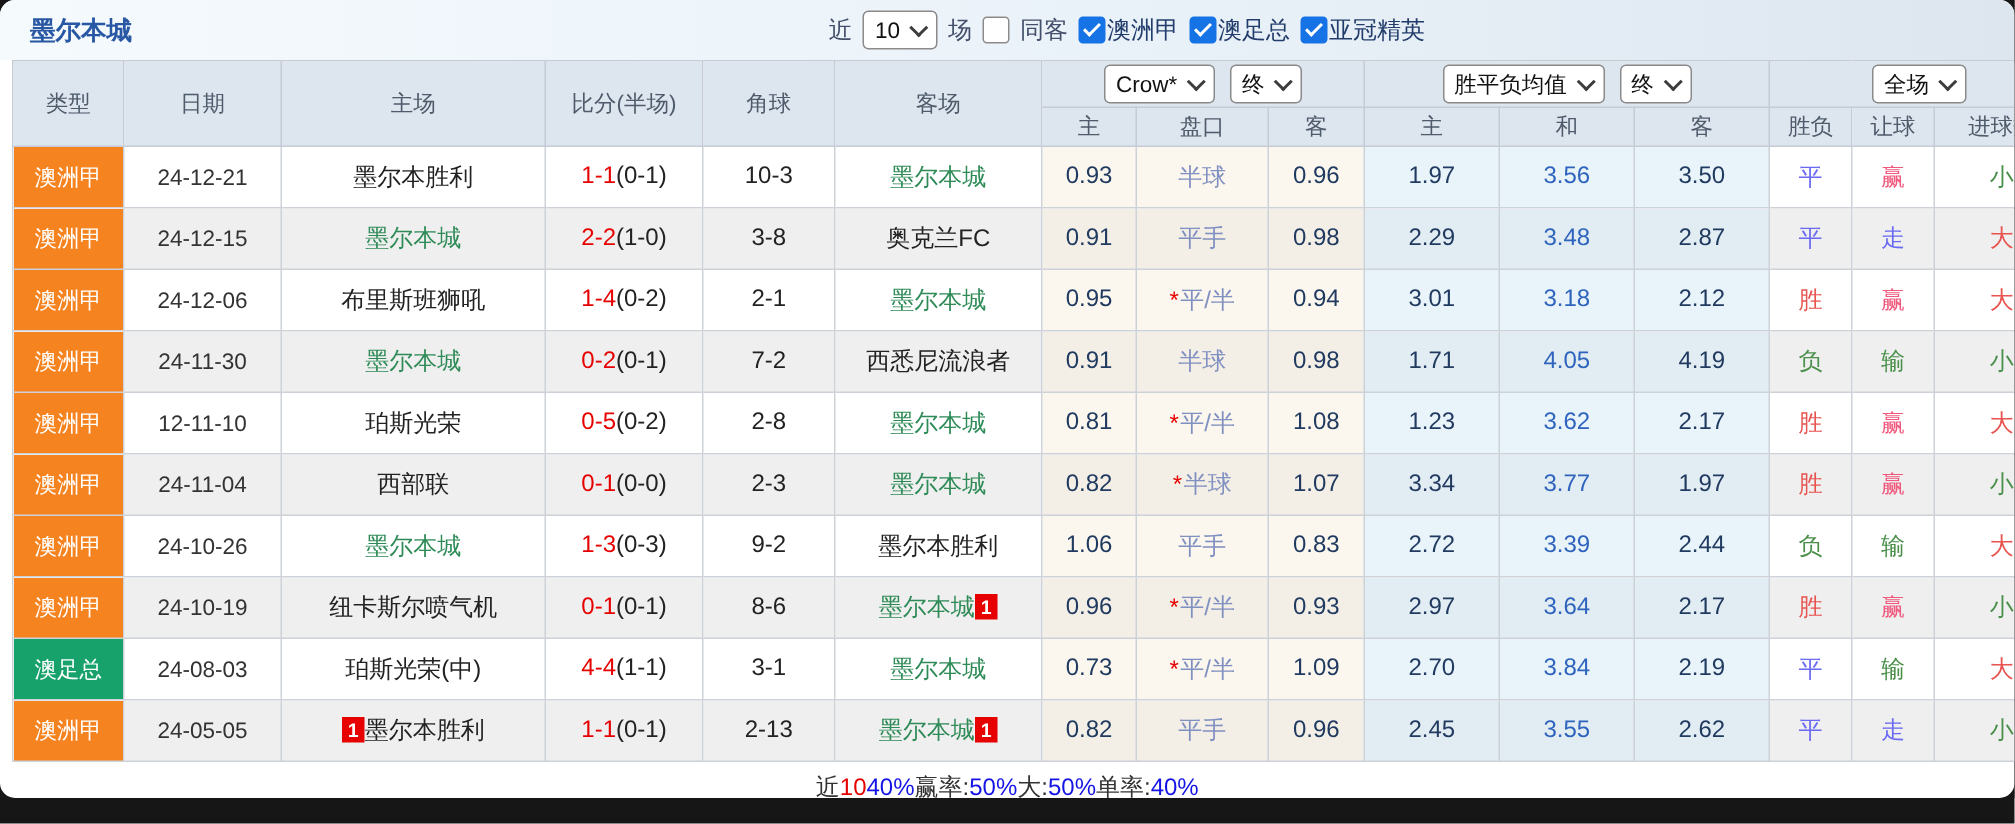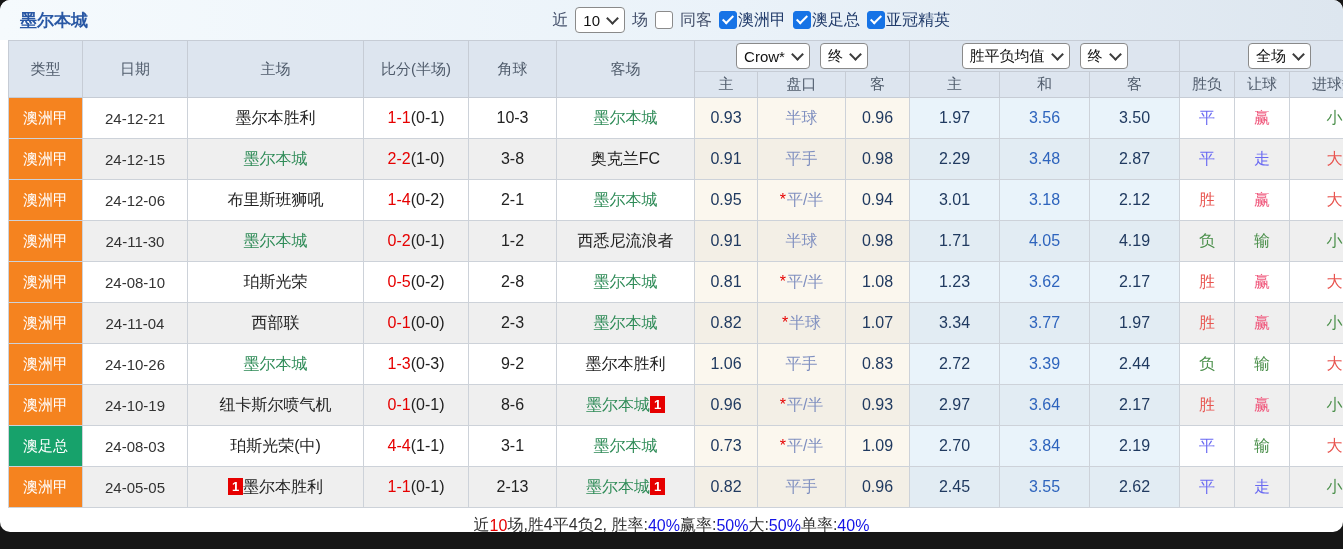--- a/index.html
+++ b/index.html
@@ -247,40 +247,40 @@
 
     <tr>
       <td class="type-cell badge-orange">澳洲甲</td>
       <td class="date-cell">24-11-30</td>
       <td>
         <span class="team-green">墨尔本城</span>
       </td>
       <td>
         <span class="score-main">0-2</span><span class="score-half">(0-1)</span>
       </td>
-      <td>1-2</td>
+      <td>7-2</td>
       <td>
         <span>西悉尼流浪者</span>
       </td>
       <td class="crow">0.91</td>
       <td class="crow">
         <span class="handicap">半球</span>
       </td>
       <td class="crow">0.98</td>
       <td class="avg">1.71</td>
       <td class="avg avg-draw">4.05</td>
       <td class="avg">4.19</td>
       <td class="c-green">负</td>
       <td class="c-green">输</td>
       <td class="c-green">小</td>
     </tr>
 
     <tr>
       <td class="type-cell badge-orange">澳洲甲</td>
-      <td class="date-cell">24-08-10</td>
+      <td class="date-cell">12-11-10</td>
       <td>
         <span>珀斯光荣</span>
       </td>
       <td>
         <span class="score-main">0-5</span><span class="score-half">(0-2)</span>
       </td>
       <td>2-8</td>
       <td>
         <span class="team-green">墨尔本城</span>
       </td>
@@ -425,21 +425,20 @@
       <td class="c-blue">平</td>
       <td class="c-blue">走</td>
       <td class="c-green">小</td>
     </tr>
   </tbody>
   </table>
 
   <div class="footer">
     <span>近</span>
     <span class="f-red">10</span>
-    <span>场,胜4平4负2, 胜率:</span>
     <span class="f-blue">40%</span>
     <span> 赢率:</span>
     <span class="f-blue">50%</span>
     <span> 大:</span>
     <span class="f-blue">50%</span>
     <span> 单率:</span>
     <span class="f-blue">40%</span>
   </div>
 
   <div class="bottombar"></div>

